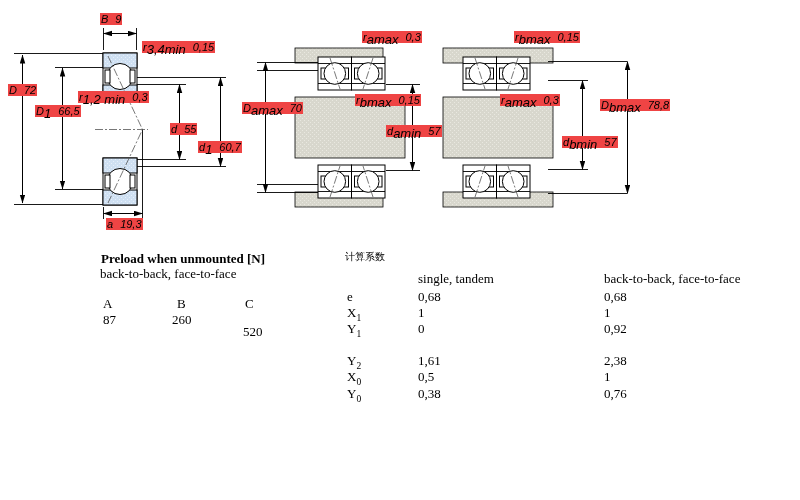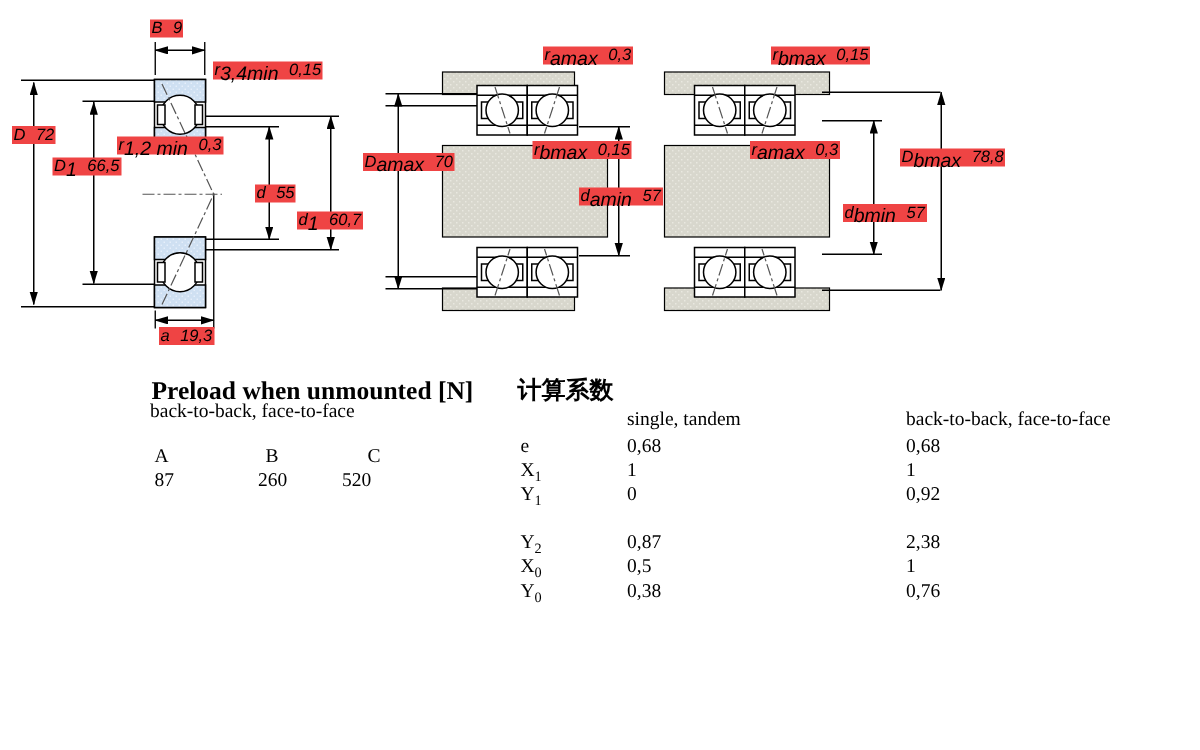--- a/index.html
+++ b/index.html
@@ -15,28 +15,28 @@
   .metal-base{fill:var(--metal-fill,#d8d7cd);} .metal-spec{fill:#e9e8e0;}
   .ring-base{fill:var(--bearing-fill,#cfe0f2);} .ring-spec{fill:#e6effa;}
   .arrfill{fill:var(--line,#000);}
   
   .dim{position:absolute;font-size:11px;line-height:12px;color:#000;background:#ef4444;
        padding:0 1px;white-space:nowrap;font-style:italic;}
   .dim sub{font-size:13px;line-height:0;margin-top:18px;}
   .dim .val{margin-left:7px;}
   
   .serif{font-family:"Liberation Serif",serif;}
-  .preload-title{position:absolute;left:101px;top:251px;font-size:17px;font-weight:bold;}
+  .preload-title{position:absolute;left:101px;top:251px;font-size:13px;font-weight:bold;}
   .preload-sub{position:absolute;left:100px;top:266px;font-size:13px;}
   .preload-row{position:absolute;left:103px;width:240px;font-size:13px;}
   .preload-row .c0{position:absolute;left:0;}
   .preload-row .c1{position:absolute;left:74px;}
   .preload-row .c2{position:absolute;left:142px;}
-  .preload-vals .c1{left:69px;} .preload-vals .c2{left:125px;}
-  .factors-title{position:absolute;left:345px;top:250px;font-size:16px;font-weight:bold;
+  .preload-vals .c1{left:69px;} .preload-vals .c2{left:140px;margin-top:12px;}
+  .factors-title{position:absolute;left:345px;top:250px;font-size:10px;font-weight:normal;
                  font-family:"Liberation Sans","DejaVu Sans",sans-serif;}
   .fhead{position:absolute;left:345px;top:271px;width:455px;font-size:13px;}
   .frow{position:absolute;left:345px;width:455px;height:16px;font-size:13px;}
   .fhead .h1,.frow .fval1{position:absolute;left:73px;}
   .fhead .h2,.frow .fval2{position:absolute;left:259px;}
   .frow .flabel{position:absolute;left:2px;}
   .frow sub{font-size:9.5px;line-height:0;}
 </style>
 </head>
 <body>
@@ -230,21 +230,21 @@
     <span class="fval1">1</span>
     <span class="fval2">1</span>
   </div>
   <div class="serif frow" style="top:321px">
     <span class="flabel"><span>Y</span><sub>1</sub></span>
     <span class="fval1">0</span>
     <span class="fval2">0,92</span>
   </div>
   <div class="serif frow" style="top:353px">
     <span class="flabel"><span>Y</span><sub>2</sub></span>
-    <span class="fval1">0,87</span>
+    <span class="fval1">1,61</span>
     <span class="fval2">2,38</span>
   </div>
   <div class="serif frow" style="top:369px">
     <span class="flabel"><span>X</span><sub>0</sub></span>
     <span class="fval1">0,5</span>
     <span class="fval2">1</span>
   </div>
   <div class="serif frow" style="top:386px">
     <span class="flabel"><span>Y</span><sub>0</sub></span>
     <span class="fval1">0,38</span>

